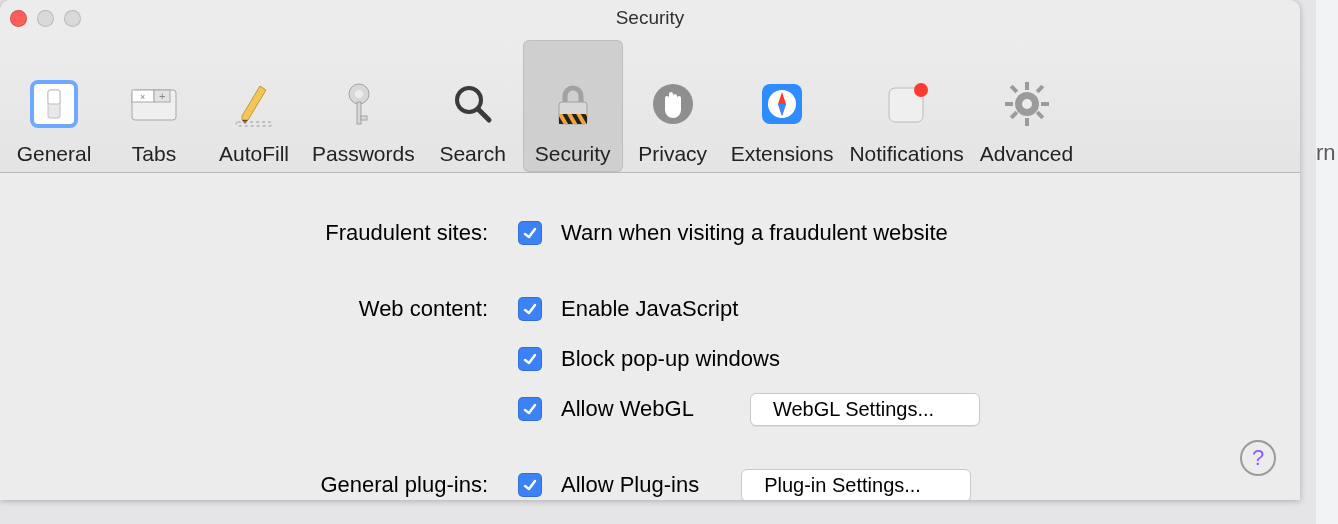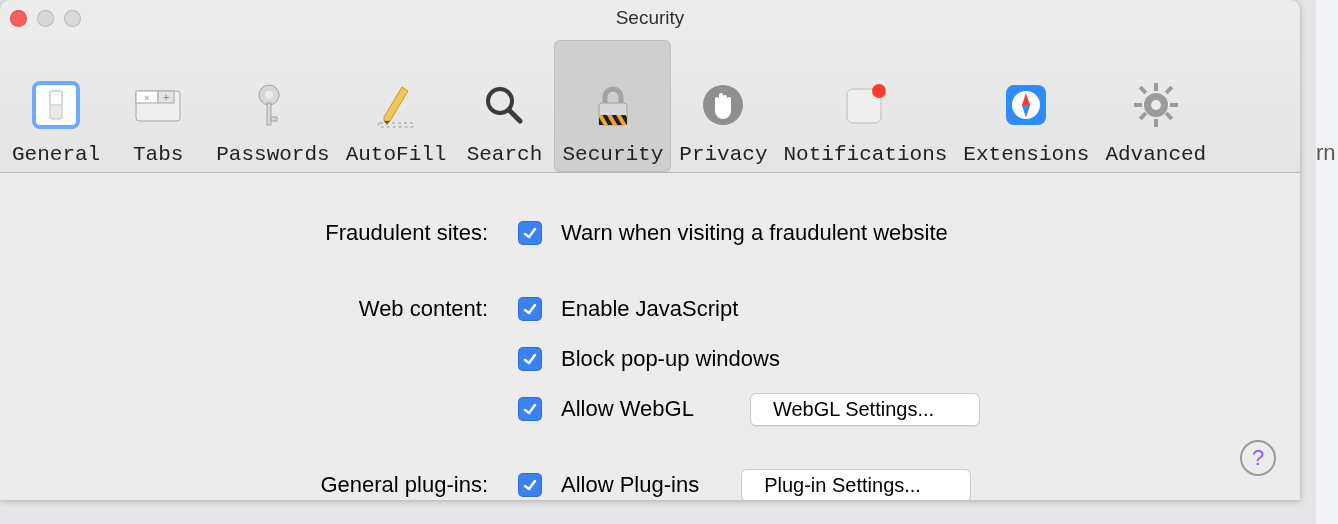--- a/index.html
+++ b/index.html
@@ -80,21 +80,21 @@
   .tb-item .ico {
     height: 64px;
     display:flex;
     align-items:center;
     justify-content:center;
   }
   .tb-item.active {
     background:#cfcfcf;
     box-shadow: inset 0 0 0 1px rgba(0,0,0,.08);
   }
-  .tb-item .lbl { margin-top:6px;font-family:Liberation Mono, monospace; }
+  .tb-item .lbl { margin-top:6px; }
 
   .content {
     padding: 40px 48px 20px 48px;
   }
   .row {
     display:flex;
     align-items:center;
     margin-bottom: 10px;
     min-height: 40px;
   }
@@ -187,38 +187,38 @@
           <rect x="28" y="14" width="16" height="12" fill="#e3e3e3" stroke="#a8a8a8"></rect>
           <text x="33" y="24" font-size="11" fill="#888">+</text>
         </svg>
       </div>
       <div class="lbl">Tabs</div>
     </div>
 
     <div class="tb-item">
       <div class="ico">
         <svg width="56" height="56" viewBox="0 0 56 56">
+          <polygon points="16,44 22,44 40,14 34,10 16,40" fill="#f2c65a" stroke="#c19a2e"></polygon>
+          <polygon points="16,44 22,44 19,48" fill="#6b4a1f"></polygon>
+          <rect x="10" y="46" width="36" height="4" rx="2" fill="none" stroke="#9a9a9a" stroke-dasharray="3 3"></rect>
+        </svg>
+      </div>
+      <div class="lbl">AutoFill</div>
+    </div>
+
+    <div class="tb-item">
+      <div class="ico">
+        <svg width="56" height="56" viewBox="0 0 56 56">
           <circle cx="24" cy="18" r="10" fill="#d8d8d8" stroke="#a2a2a2"></circle>
           <circle cx="24" cy="18" r="4" fill="#ececec"></circle>
           <rect x="22" y="26" width="4" height="22" fill="#d8d8d8" stroke="#a2a2a2"></rect>
           <rect x="26" y="40" width="6" height="4" fill="#d8d8d8" stroke="#a2a2a2"></rect>
         </svg>
       </div>
       <div class="lbl">Passwords</div>
-    </div>
-
-    <div class="tb-item">
-      <div class="ico">
-        <svg width="56" height="56" viewBox="0 0 56 56">
-          <polygon points="16,44 22,44 40,14 34,10 16,40" fill="#f2c65a" stroke="#c19a2e"></polygon>
-          <polygon points="16,44 22,44 19,48" fill="#6b4a1f"></polygon>
-          <rect x="10" y="46" width="36" height="4" rx="2" fill="none" stroke="#9a9a9a" stroke-dasharray="3 3"></rect>
-        </svg>
-      </div>
-      <div class="lbl">AutoFill</div>
     </div>
 
     <div class="tb-item">
       <div class="ico">
         <svg width="56" height="56" viewBox="0 0 56 56">
           <circle cx="24" cy="24" r="12" fill="none" stroke="#3b3b3b" stroke-width="4"></circle>
           <line x1="33" y1="33" x2="44" y2="44" stroke="#3b3b3b" stroke-width="5" stroke-linecap="round"></line>
         </svg>
       </div>
       <div class="lbl">Search</div>
@@ -248,37 +248,37 @@
           <circle cx="28" cy="28" r="20" fill="#8f8f8f"></circle>
           <path d="M20 30 v-8 a2 2 0 0 1 4 0 v6 v-10 a2 2 0 0 1 4 0 v10 v-8 a2 2 0 0 1 4 0 v8 v-6 a2 2 0 0 1 4 0 v12 a8 8 0 0 1 -16 0 z" fill="#fff"></path>
         </svg>
       </div>
       <div class="lbl">Privacy</div>
     </div>
 
     <div class="tb-item">
       <div class="ico">
         <svg width="56" height="56" viewBox="0 0 56 56">
-          <rect x="10" y="12" width="34" height="34" rx="6" fill="#efefef" stroke="#bcbcbc"></rect>
-          <circle cx="42" cy="14" r="7" fill="#fb3b30"></circle>
-        </svg>
-      </div>
-      <div class="lbl">Notifications</div>
-    </div>
-
-    <div class="tb-item">
-      <div class="ico">
-        <svg width="56" height="56" viewBox="0 0 56 56">
           <rect x="8" y="8" width="40" height="40" rx="8" fill="#2f8cff"></rect>
           <circle cx="28" cy="28" r="14" fill="#fff"></circle>
           <polygon points="28,16 32,28 28,40 24,28" fill="#fb3b30"></polygon>
           <polygon points="28,28 32,28 28,40 24,28" fill="#2f8cff"></polygon>
         </svg>
       </div>
       <div class="lbl">Extensions</div>
+    </div>
+
+    <div class="tb-item">
+      <div class="ico">
+        <svg width="56" height="56" viewBox="0 0 56 56">
+          <rect x="10" y="12" width="34" height="34" rx="6" fill="#efefef" stroke="#bcbcbc"></rect>
+          <circle cx="42" cy="14" r="7" fill="#fb3b30"></circle>
+        </svg>
+      </div>
+      <div class="lbl">Notifications</div>
     </div>
 
     <div class="tb-item">
       <div class="ico">
         <svg width="56" height="56" viewBox="0 0 56 56">
           <g fill="#9b9b9b">
             <circle cx="28" cy="28" r="12"></circle>
             <g>
               <rect x="26" y="6" width="4" height="8"></rect>
                 <rect x="26" y="42" width="4" height="8"></rect>

